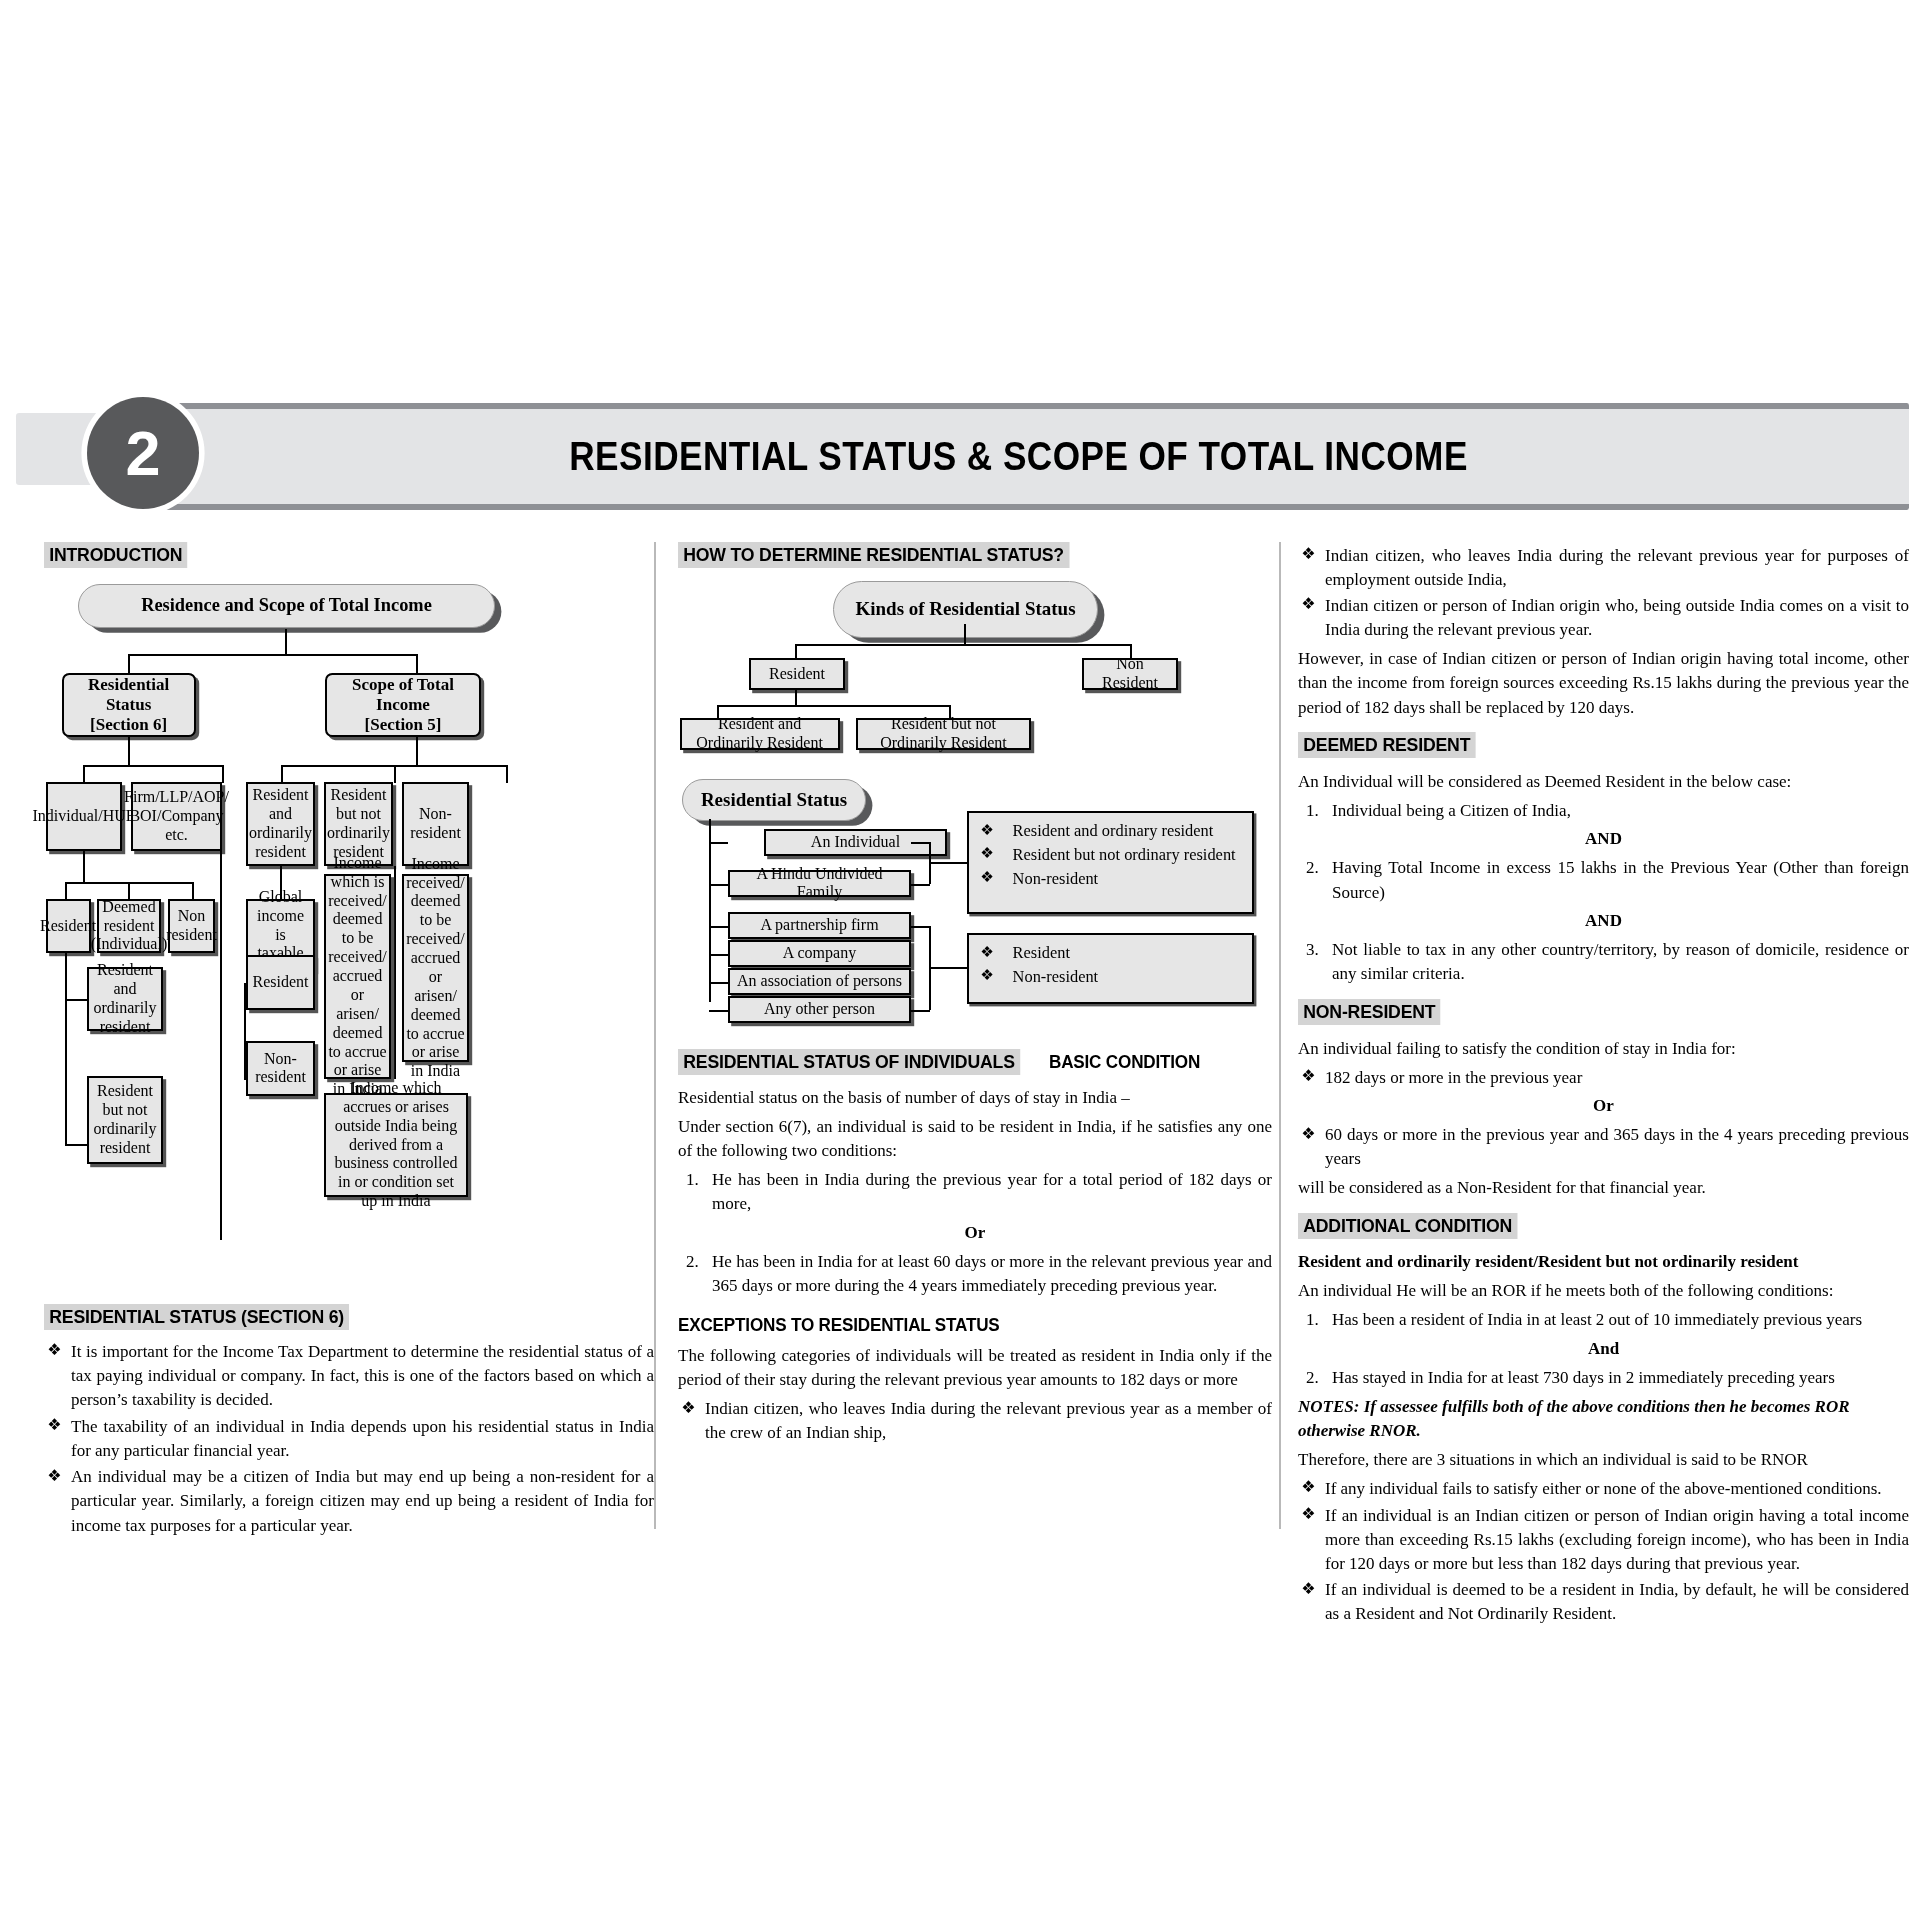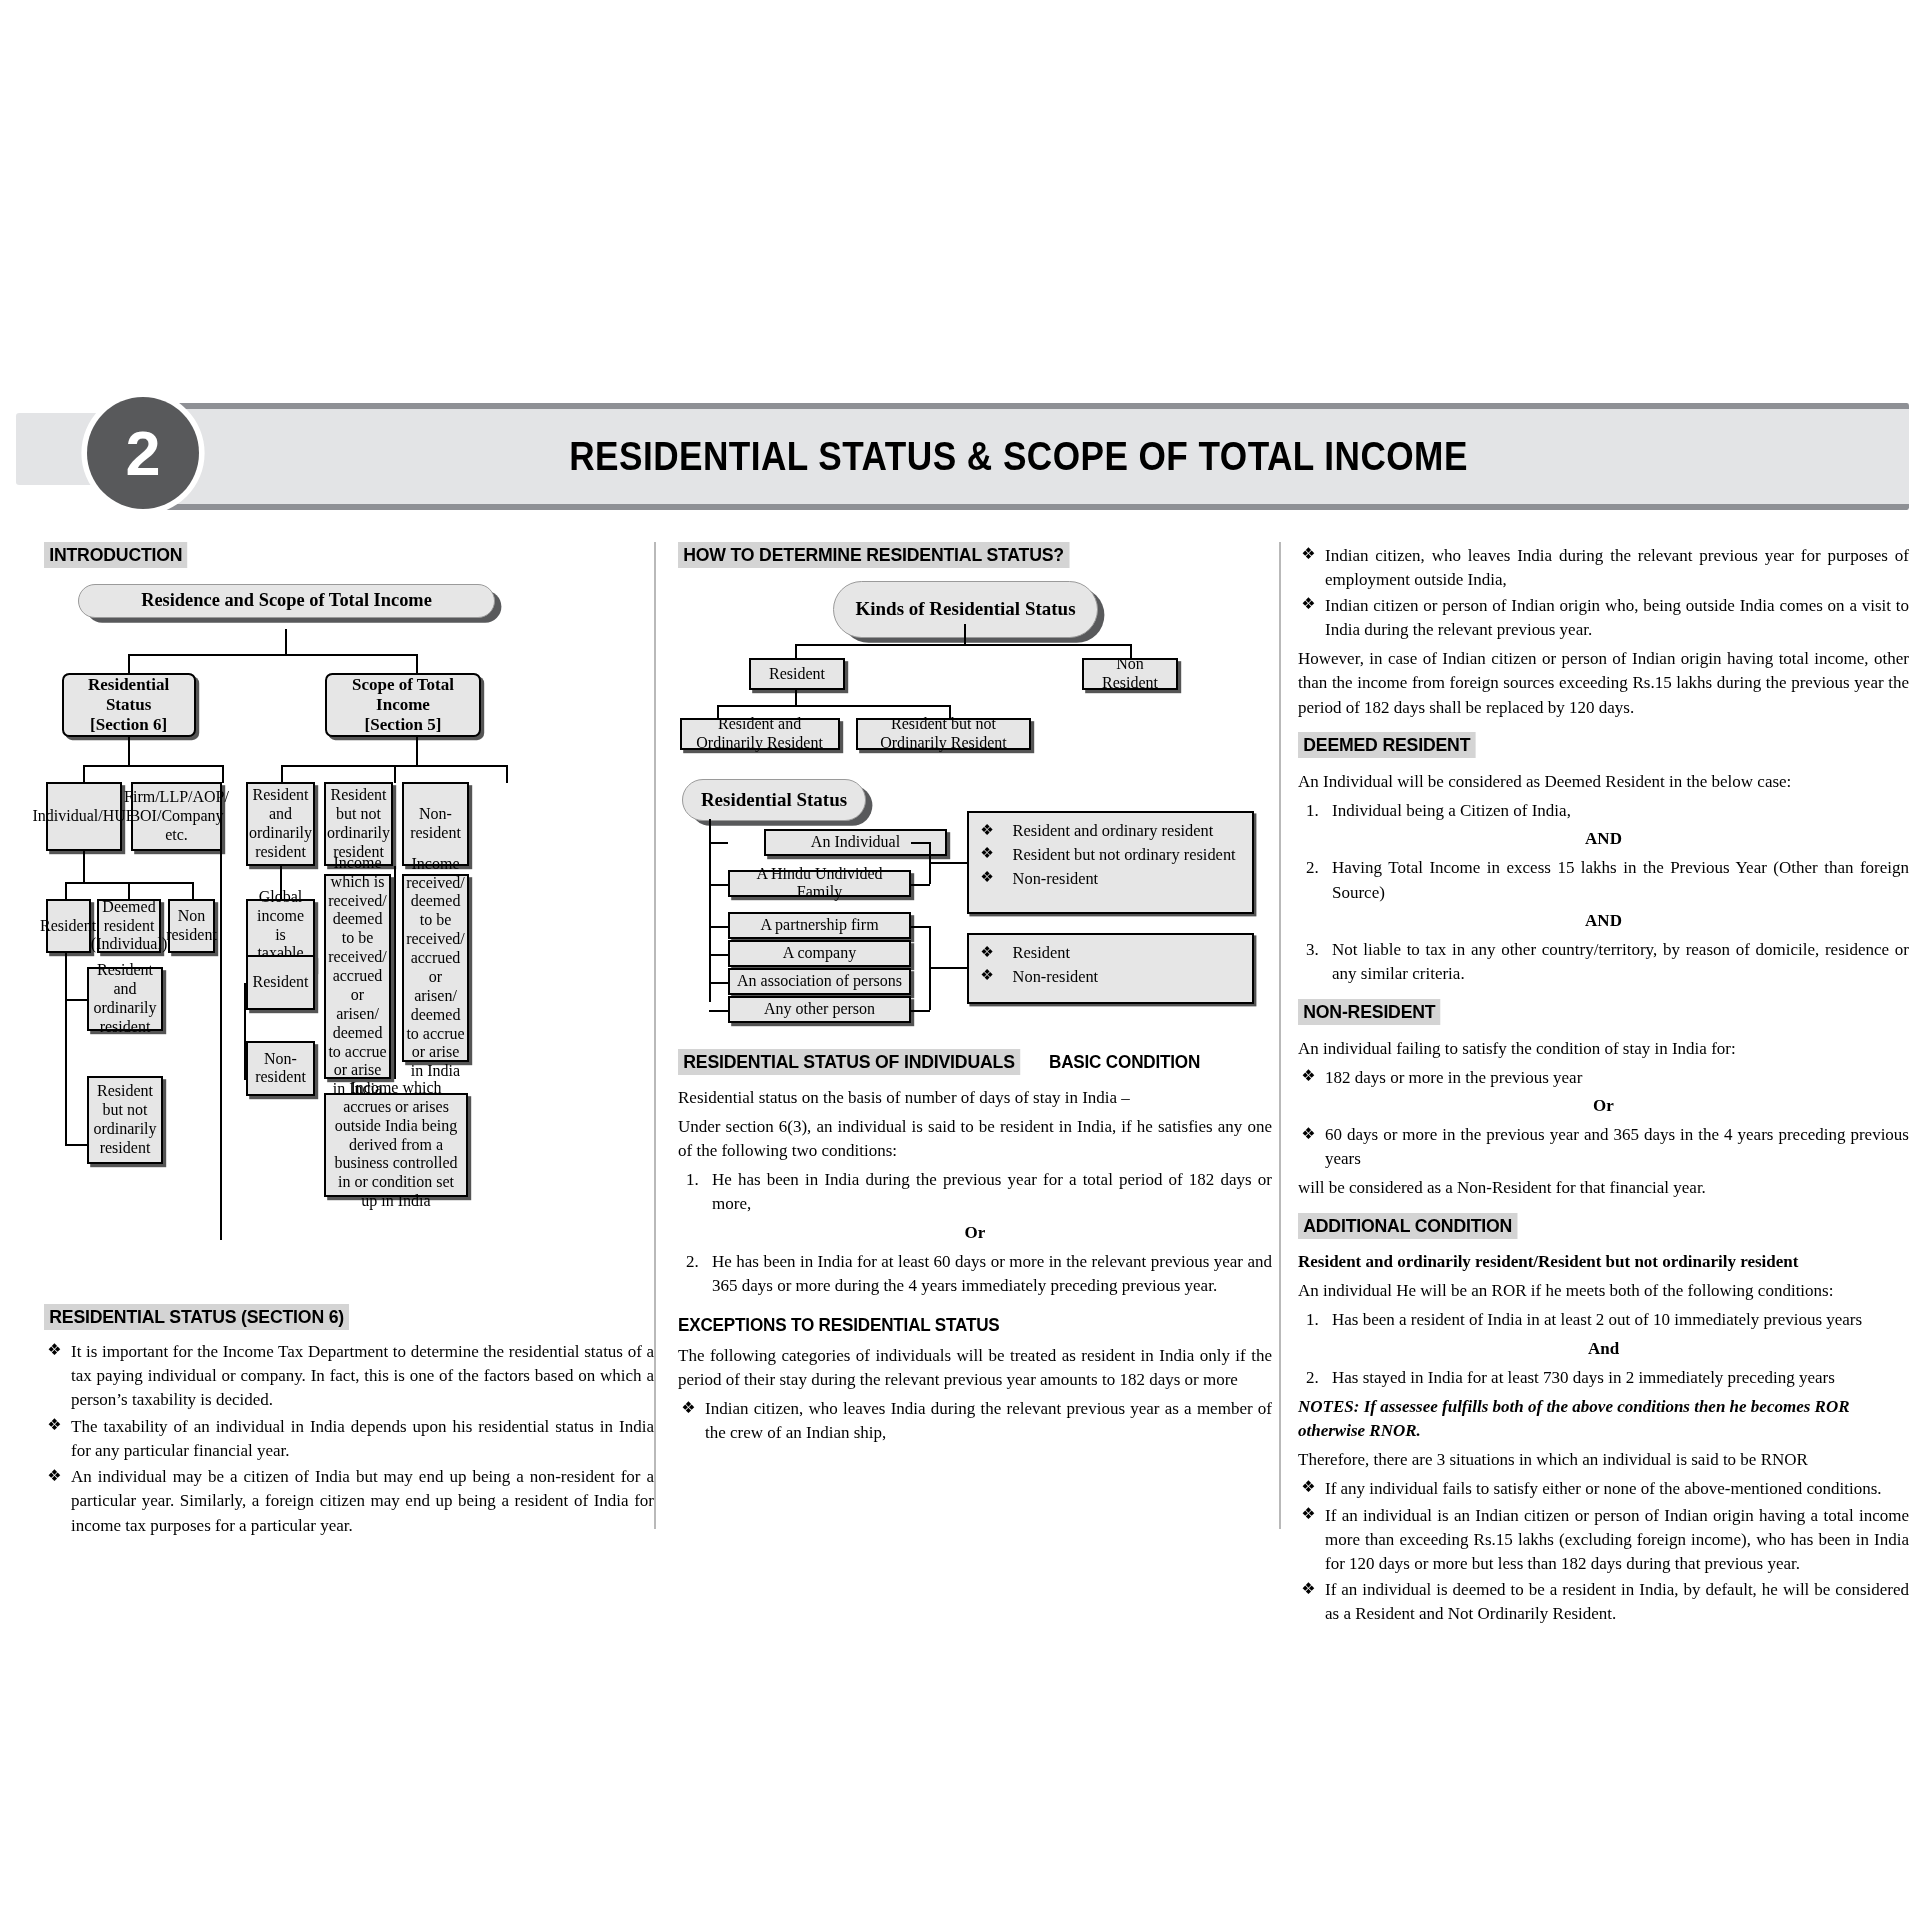--- a/index.html
+++ b/index.html
@@ -125,21 +125,21 @@
   </div>
 
   <div class="divider div1"></div>
   <div class="divider div2"></div>
 
   <div class="col col1">
     <div class="sect-h">INTRODUCTION</div>
 
     
     <div class="fc" style="height:714px;">
-      <div class="rbox" style="left:34px;top:8px;width:417px;height:34px;font-size:18.4px;">Residence and Scope of Total Income</div>
+      <div class="rbox" style="left:34px;top:8px;width:417px;height:44px;font-size:18.4px;">Residence and Scope of Total Income</div>
 
       <div class="ln lnv" style="left:241px;top:53px;height:26px;"></div>
       <div class="ln lnh" style="left:84px;top:78px;width:289px;"></div>
       <div class="ln lnv" style="left:84px;top:78px;height:20px;"></div>
       <div class="ln lnv" style="left:372px;top:78px;height:20px;"></div>
 
       <div class="box" style="left:17.6px;top:97px;width:134px;height:64px;border-radius:7.2px;font-weight:bold;font-size:17px;flex-direction:column;">
         <span>Residential Status</span>
         <span>[Section 6]</span>
       </div>
@@ -279,21 +279,21 @@
           <li><span class="bm">❖</span><span>Resident</span></li>
           <li><span class="bm">❖</span><span>Non-resident</span></li>
         </ul>
       </div>
     </div>
 
     <div class="sect-h" style="margin-top:21px;">RESIDENTIAL STATUS OF INDIVIDUALS</div>
 
     <div class="sub-h">BASIC CONDITION</div>
     <p class="p p-left">Residential status on the basis of number of days of stay in India –</p>
-    <p class="p">Under section 6(3), an individual is said to be resident in India, if he satisfies any one of the following two conditions:</p>
+    <p class="p">Under section 6(7), an individual is said to be resident in India, if he satisfies any one of the following two conditions:</p>
     <ol class="num">
       <li>He has been in India during the previous year for a total period of 182 days or more,</li>
     </ol>
     <p class="p center">Or</p>
     <ol class="num" style="counter-reset:n 1;">
       <li>He has been in India for at least 60 days or more in the relevant previous year and 365 days or more during the 4 years immediately preceding previous year.</li>
     </ol>
 
     <div class="sub-h">EXCEPTIONS TO RESIDENTIAL STATUS</div>
     <p class="p">The following categories of individuals will be treated as resident in India only if the period of their stay during the relevant previous year amounts to 182 days or more</p>

